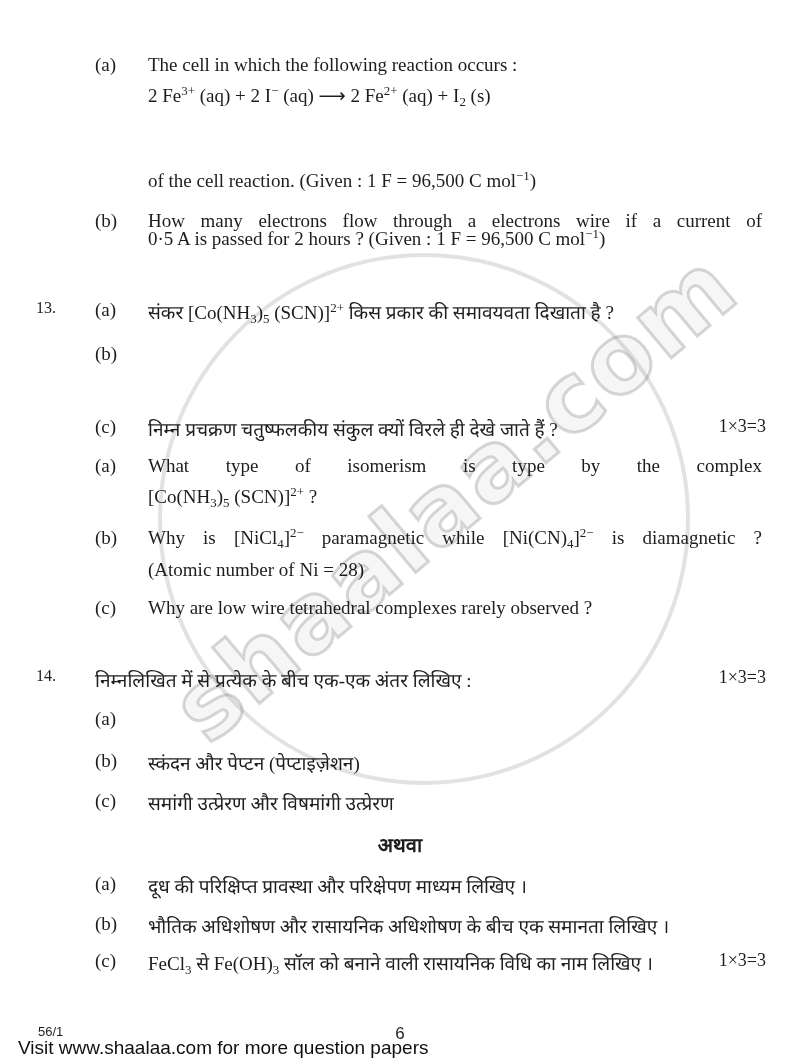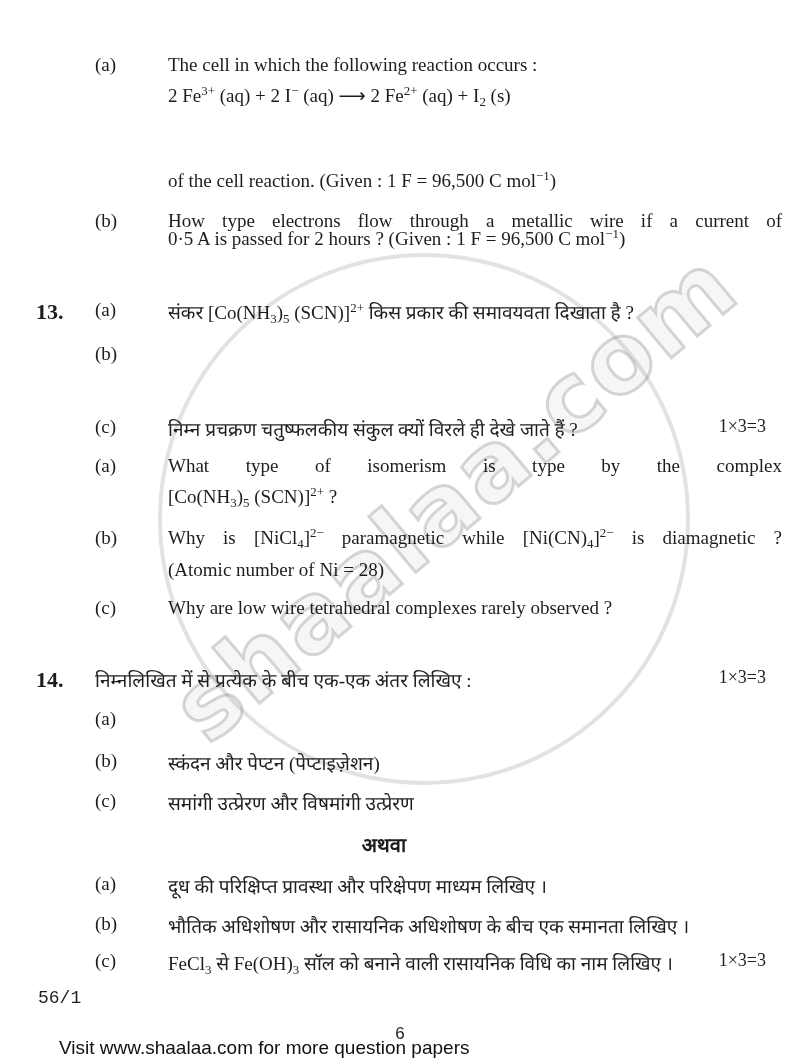--- a/index.html
+++ b/index.html
@@ -8,41 +8,41 @@
   
   .wm-ring{position:absolute;left:158px;top:253px;width:524px;height:524px;
            border:4px solid rgba(0,0,0,0.115);border-radius:50%;z-index:0;}
   .wm-text{position:absolute;left:110px;top:452px;width:660px;text-align:center;z-index:0;
            font-family:"DejaVu Sans","Liberation Sans",sans-serif;font-weight:bold;
            font-size:96px;letter-spacing:2px;line-height:1.2;
            color:rgba(0,0,0,0.035);-webkit-text-stroke:3px rgba(110,110,110,0.28);
            transform:rotate(-40deg);}
   
   .line{position:absolute;left:0;width:800px;height:34px;z-index:1;}
-  .qnum{position:absolute;left:36px;font-weight:bold;font-size:22px;}
+  .qnum{position:absolute;left:36px;font-weight:normal;font-size:16px;}
   .qletter{position:absolute;left:95px;font-size:19px;}
-  .qtext{position:absolute;left:148px;width:614px;font-size:19px;white-space:normal;margin-left:20px;}
+  .qtext{position:absolute;left:148px;width:614px;font-size:19px;white-space:normal;}
   .qtext-wide{position:absolute;left:95px;width:612px;font-size:19px;}
   .just{text-align:justify;text-align-last:justify;}
-  .center-col{position:absolute;left:0;width:768px;text-align:center;font-weight:bold;font-size:20px;}
+  .center-col{position:absolute;left:0;width:768px;text-align:center;font-weight:bold;font-size:20px;padding-left:16px;}
   .marks{position:absolute;left:686px;width:80px;text-align:right;
          font-size:18px;}
   sup{font-size:68%;line-height:0;position:relative;top:-0.55em;vertical-align:baseline;}
   sub{font-size:68%;line-height:0;position:relative;top:0.28em;vertical-align:baseline;}
   .arrow{font-family:"DejaVu Sans",sans-serif;}
   .estack{display:inline-flex;flex-direction:column;align-items:flex-start;
           font-size:62%;line-height:1.05;vertical-align:-0.5em;margin:0 1px;}
   .estack .t,.estack .b{display:block;}
   
-  .footer-code{position:absolute;left:38px;top:988px;z-index:1;
-               font-family:Liberation Mono, monospace;font-size:18px;}
+  .footer-code{position:absolute;left:38px;top:1024px;z-index:1;
+               font-family:Liberation Sans, sans-serif;font-size:13px;}
   .footer-page{position:absolute;left:0;top:1024px;width:800px;text-align:center;z-index:1;
                font-family:"Liberation Sans","DejaVu Sans",sans-serif;font-size:17px;}
   .footer-note{position:absolute;left:18px;top:1037px;z-index:2;color:#101010;
-               font-family:"Liberation Sans","DejaVu Sans",sans-serif;font-size:19px;margin-left:41px;}
+               font-family:"Liberation Sans","DejaVu Sans",sans-serif;font-size:19px;}
 </style>
 </head>
 <body>
 
 <div class="page">
 
   <div class="wm-ring"></div>
   <div class="wm-text">shaalaa.com</div>
 
   <div class="line" style="top:54px">
@@ -51,21 +51,21 @@
   </div>
   <div class="line" style="top:84px">
     <span class="qtext">2 Fe<sup>3+</sup> (aq) + 2 I<sup>−</sup> (aq) <span class="arrow">⟶</span> 2 Fe<sup>2+</sup> (aq) + I<sub>2</sub> (s)</span>
   </div>
   <div class="line" style="top:170px">
     <span class="qtext">of the cell reaction. (Given : 1 F = 96,500 C mol<sup>−1</sup>)</span>
   </div>
 
   <div class="line" style="top:210px">
     <span class="qletter">(b)</span>
-    <span class="qtext just">How type electrons flow through a metallic wire if a current of</span>
+    <span class="qtext just">How many electrons flow through a electrons wire if a current of</span>
   </div>
   <div class="line" style="top:228px">
     <span class="qtext">0·5 A is passed for 2 hours ? (Given : 1 F = 96,500 C mol<sup>−1</sup>)</span>
   </div>
 
   <div class="line" style="top:299px">
     <span class="qnum">13.</span>
     <span class="qletter">(a)</span>
     <span class="qtext">संकर [Co(NH<sub>3</sub>)<sub>5</sub> (SCN)]<sup>2+</sup> किस प्रकार की समावयवता दिखाता है ?</span>
   </div>

